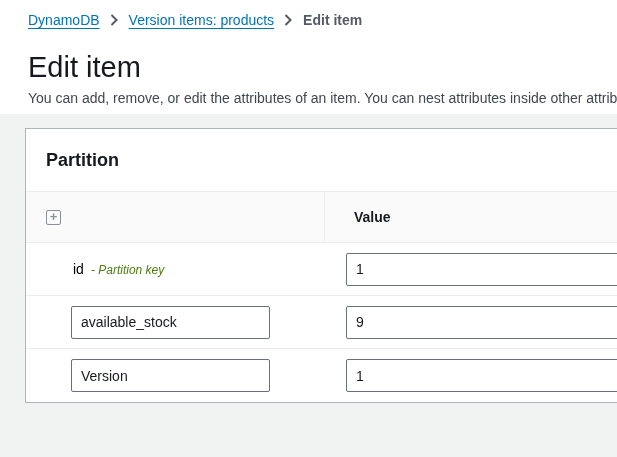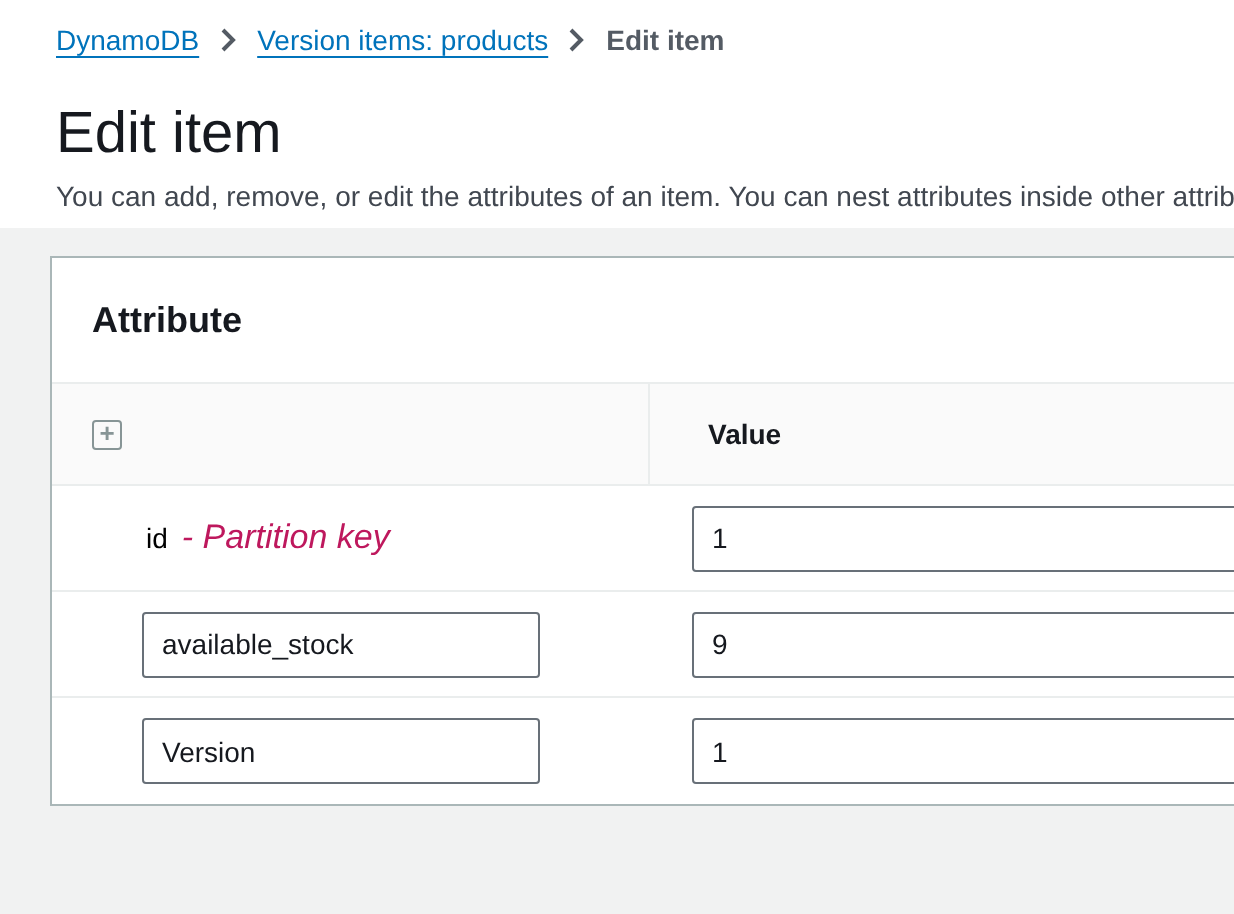--- a/index.html
+++ b/index.html
@@ -117,23 +117,23 @@
   .row:last-child { border-bottom:none; }
   .cell-name {
     width:278px;
     display:flex;
     align-items:baseline;
     flex:0 0 auto;
   }
   .static-name { margin-left:27px; font-size:14px; color:#000000; }
   .pk-suffix {
     margin-left:7px;
-    font-size:17px;
+    font-size:12px;
     font-style:italic;
-    color:#be185d;
+    color:#4d7c0f;
   }
   .text-input {
     height:33px;
     border:1px solid #687078;
     border-radius:2px;
     background:#ffffff;
     padding:0 9px;
     font-size:14px;
     color:#16191f;
     font-family:"Liberation Sans", sans-serif;
@@ -162,21 +162,21 @@
     </span>
     <span class="crumb-current">Edit item</span>
   </nav>
 
   <h1 class="page-title">Edit item</h1>
   <div class="page-desc">You can add, remove, or edit the attributes of an item. You can nest attributes inside other attributes.</div>
 </div>
 
 <div class="panel">
   <div class="panel-header">
-    <span class="panel-title">Attribute</span>
+    <span class="panel-title">Partition</span>
   </div>
 
   <div class="table-header">
     <div class="th-name">
       <span class="expand-icon"></span>
     </div>
     <div class="col-divider"></div>
     <span class="th-value-label">Value</span>
   </div>
 

